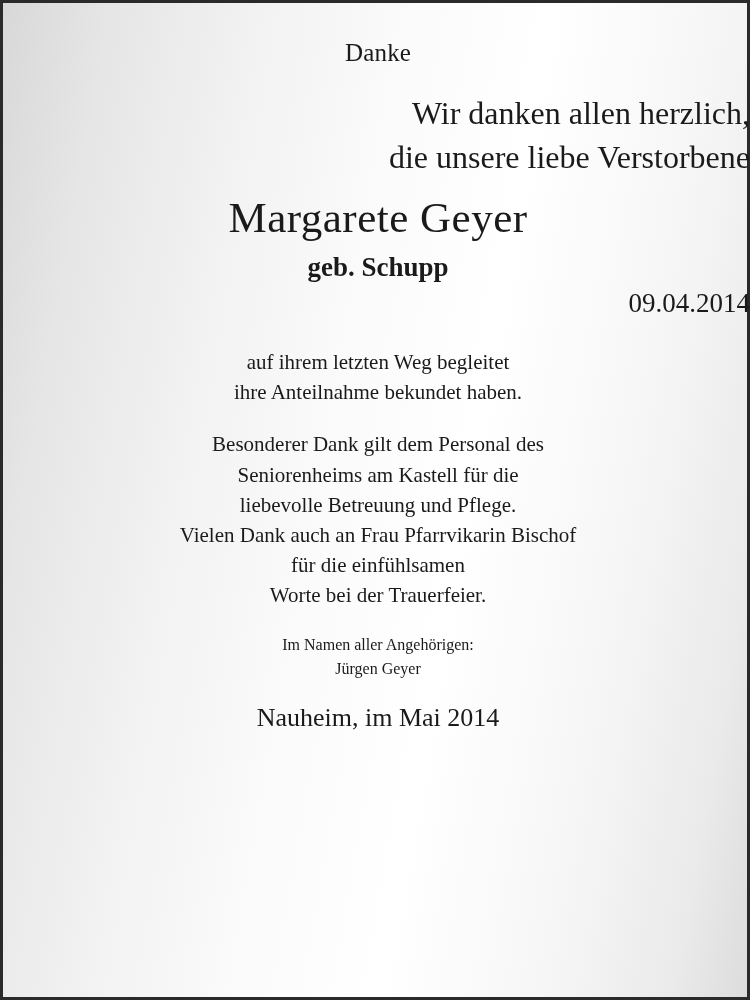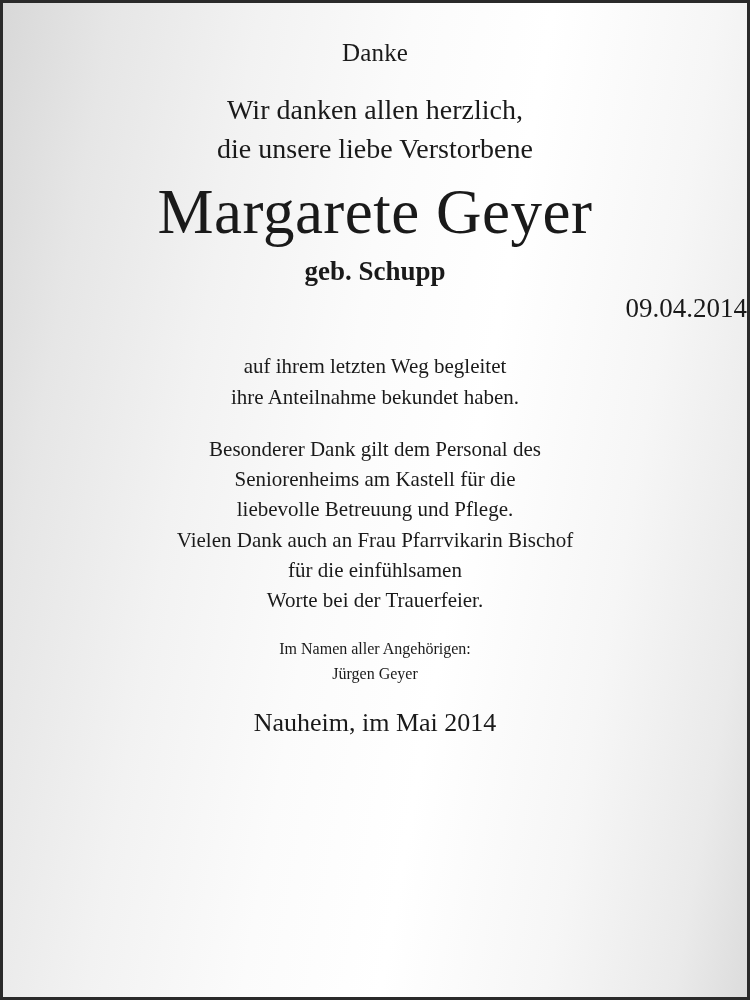--- a/index.html
+++ b/index.html
@@ -31,33 +31,35 @@
         #dcdcdc 100%);
     display: flex;
     flex-direction: column;
     align-items: center;
     padding-top: 34px;
   }
   .inner {
     width: 100%;
     text-align: center;
     line-height: 1.28;
+    padding-left: 6px;
   }
   .danke {
     font-size: 25px;
     letter-spacing: 0.2px;
     margin-bottom: 22px;
   }
   .intro {
-    font-size: 28px;
+    font-size: 32px;
     line-height: 1.38;
-    margin-bottom: 10px;
+    margin-bottom: 16px;
+    text-align: right;
   }
   .name {
-    font-size: 63px;
+    font-size: 43px;
     letter-spacing: 0.5px;
     line-height: 1.08;
     margin-top: 8px;
     margin-bottom: 8px;
     white-space: nowrap;
   }
   .maiden {
     font-size: 27px;
     font-weight: bold;
     margin-bottom: 2px;

